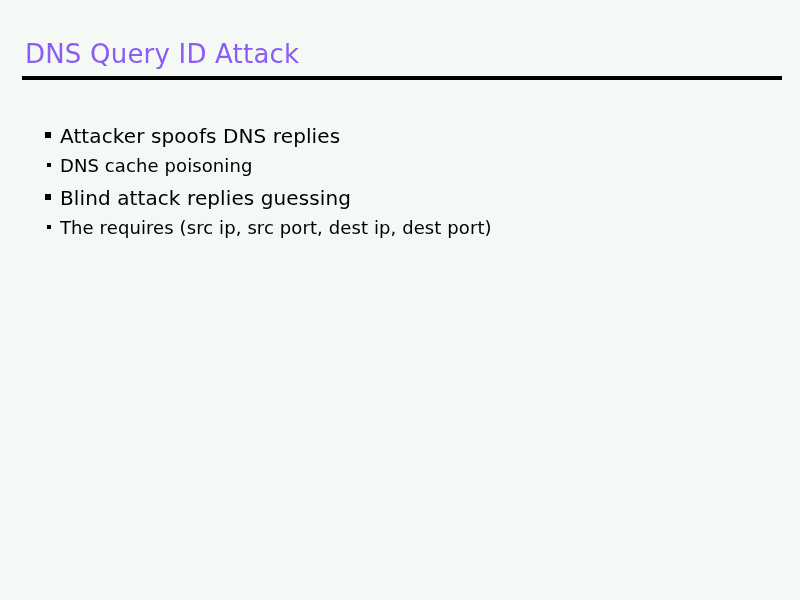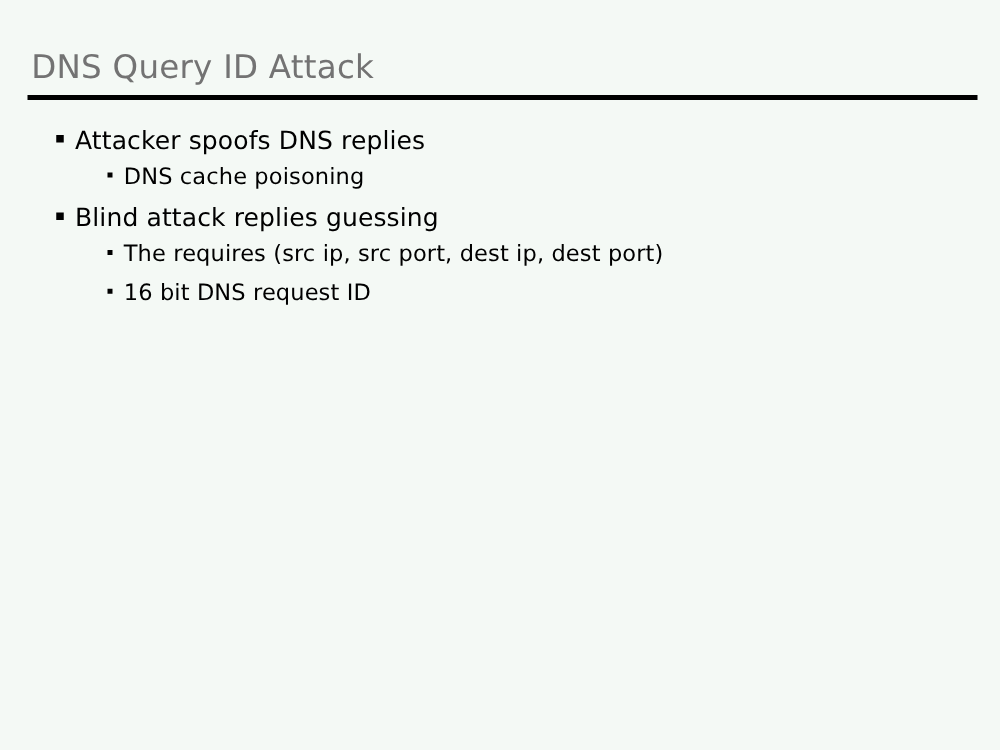--- a/index.html
+++ b/index.html
@@ -20,47 +20,47 @@
     height: 600px;
     box-sizing: border-box;
   }
   .slide-title {
     position: absolute;
     left: 25px;
     top: 38px;
     font-size: 26px;
     line-height: 32px;
     letter-spacing: 0.2px;
-    color: #737373;
+    color: #8b5cf6;
     white-space: nowrap;
   }
   .title-rule {
     position: absolute;
     left: 22px;
     top: 76px;
     width: 760px;
     height: 4px;
     background: #000000;
   }
   .body-list {
     position: absolute;
     left: 0;
-    top: 100px;
+    top: 124px;
     width: 723px;
   }
   .bullet-row {
     display: flex;
     align-items: baseline;
     height: 31px;
   }
   .bullet-row.level-1 {
     padding-left: 45px;
   }
   .bullet-row.level-2 {
-    padding-left: 86px;
+    padding-left: 47px;
   }
   .marker {
     display: inline-block;
     background: #000000;
     flex: 0 0 auto;
   }
   .level-1 .marker {
     width: 6px;
     height: 6px;
     margin-right: 9px;
@@ -113,19 +113,15 @@
     <div class="bullet-row level-1">
       <span class="marker"></span>
       <span class="bullet-text">Blind attack replies guessing</span>
     </div>
 
     <div class="bullet-row level-2">
       <span class="marker"></span>
       <span class="bullet-text">The requires (src ip, src port, dest ip, dest port)</span>
     </div>
 
-    <div class="bullet-row level-2">
-      <span class="marker"></span>
-      <span class="bullet-text">16 bit DNS request ID</span>
-    </div>
 
   </div>
 </div>
 
 </body></html>

